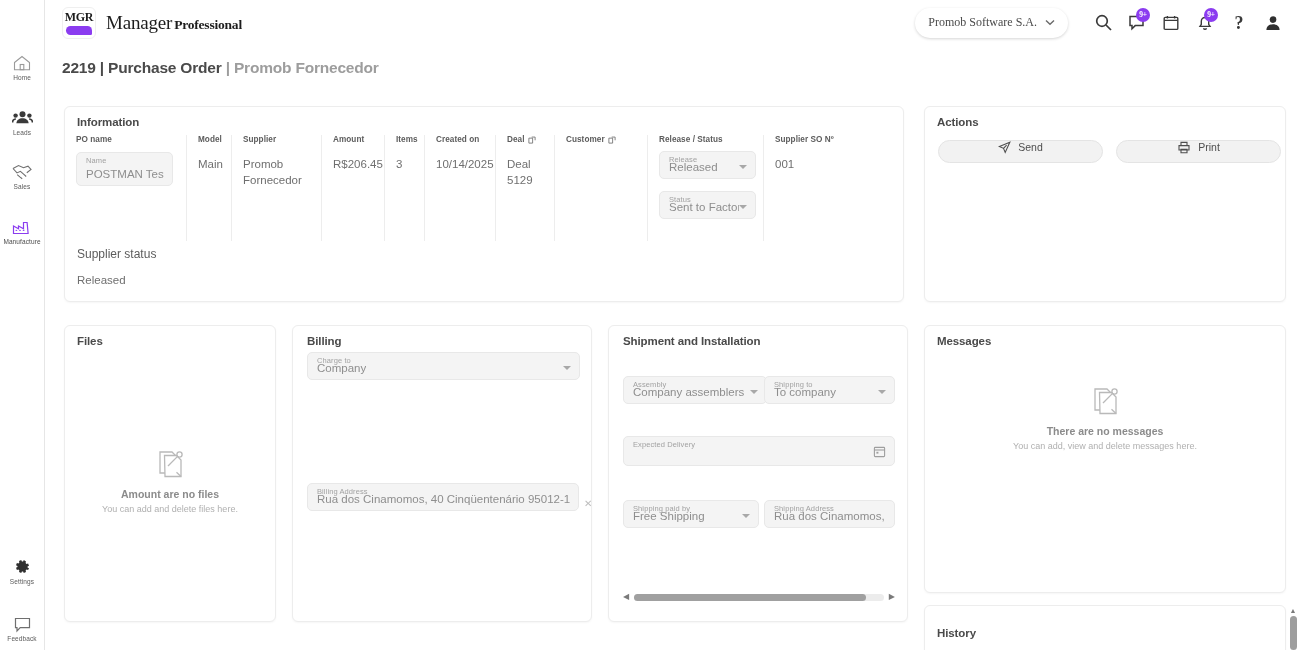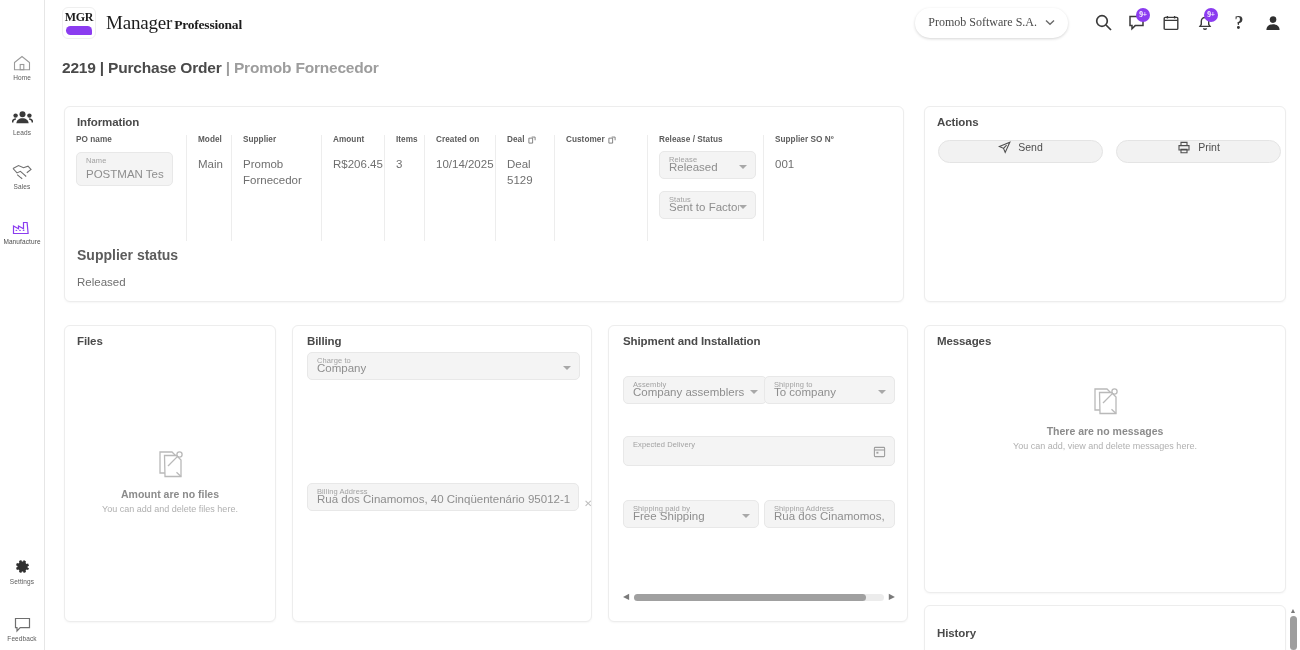--- a/index.html
+++ b/index.html
@@ -87,21 +87,21 @@
   .info-col { position:relative; padding: 0 10px 0 0; }
   .info-col + .info-col { border-left: 1px solid #ededed; padding-left: 11px; }
   .col-head {
     font-size: 8.2px; color:#5c5c5c; font-weight: 700; letter-spacing:.05px;
     white-space:nowrap; display:flex; align-items:center; gap:3px;
   }
   .col-val { font-size: 11.5px; color:#6f6f6f; margin-top: 13px; line-height: 1.35; }
   .col-body { height: 84px; }
 
   .supplier-status { position:absolute; left: 12px; top: 140px; }
-  .supplier-status .lbl { font-size: 14px; color:#5c5c5c; font-weight:700; }
+  .supplier-status .lbl { font-size: 12px; color:#5c5c5c; font-weight:400; }
   .supplier-status .val { font-size: 11.5px; color:#6f6f6f; margin-top: 13px; }
 
   
   .ff {
     position:relative; background:#f4f4f4; border-radius: 5px;
     border:1px solid #e8e8e8; display:flex; align-items:flex-end;
     padding: 0 8px 5px 9px;
   }
   .ff .ff-label {
     position:absolute; top: 3px; left: 9px;

